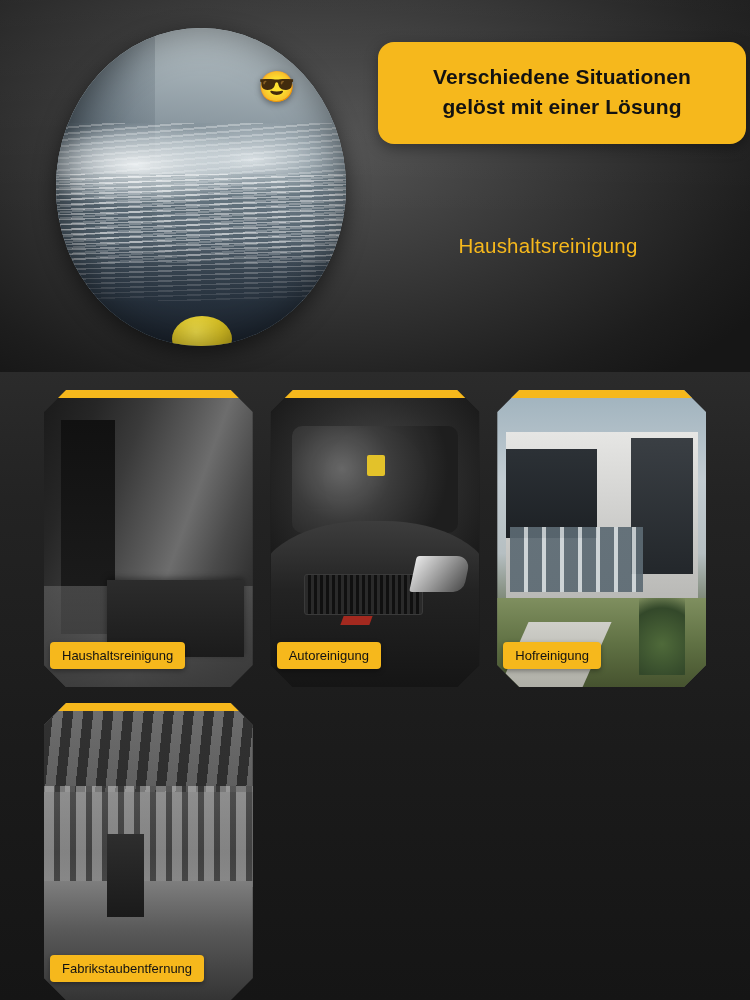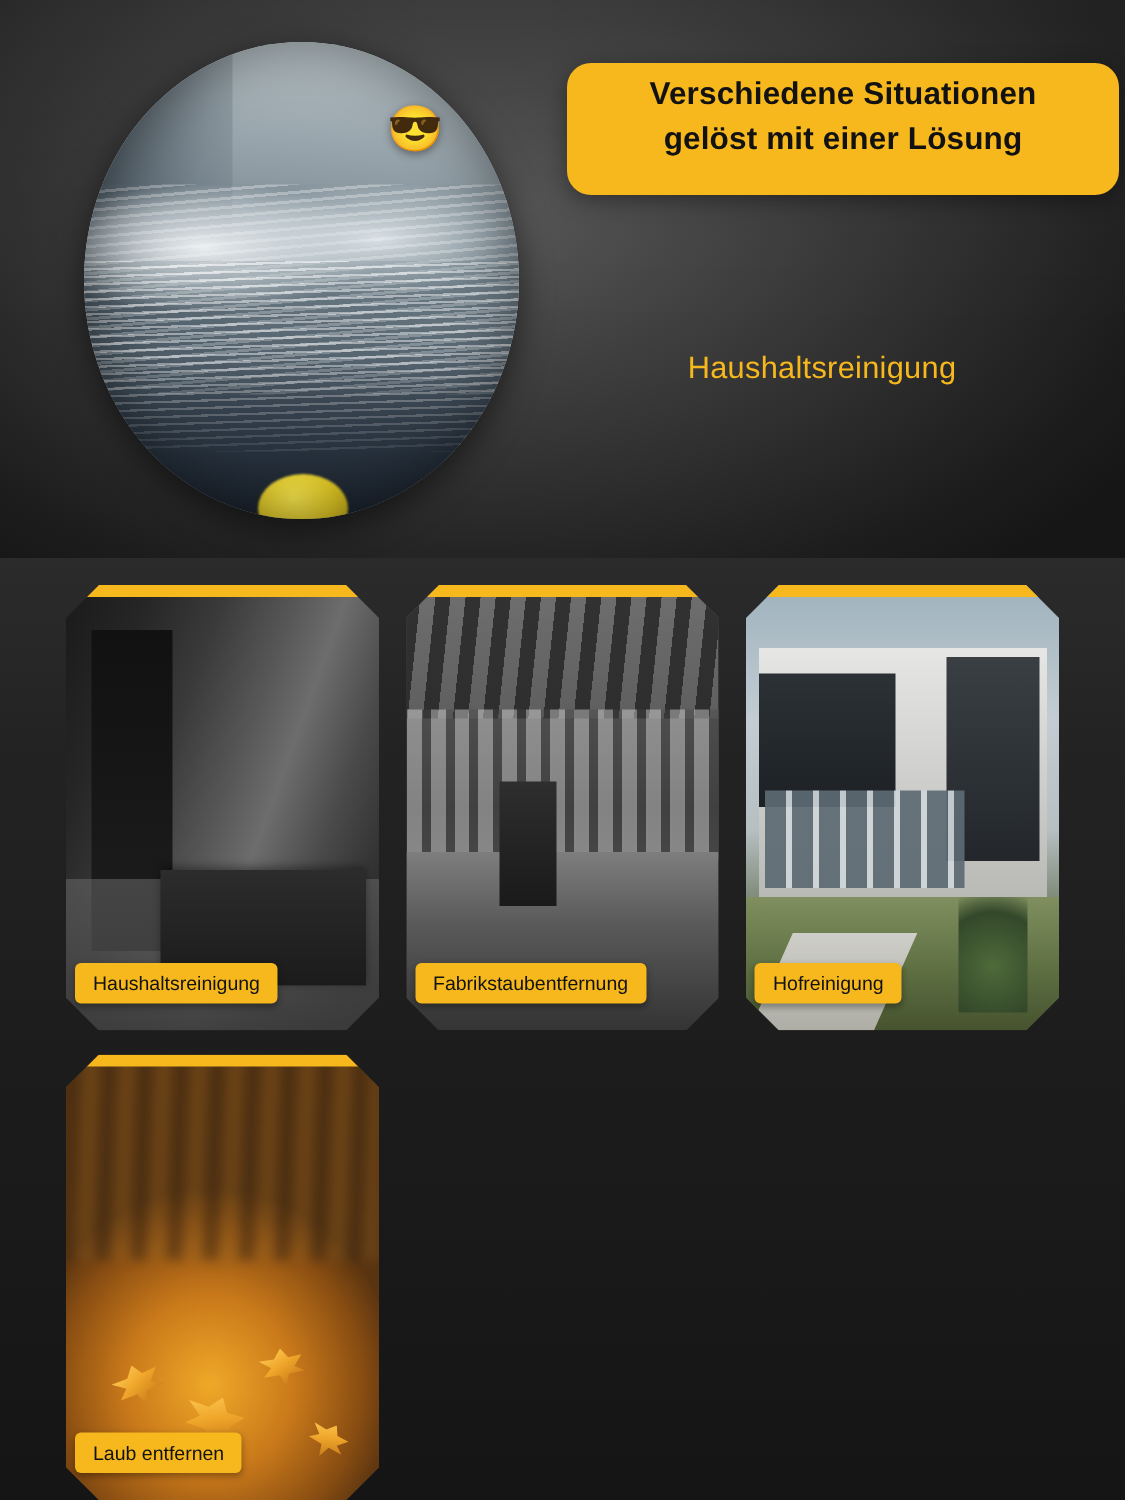--- a/index.html
+++ b/index.html
@@ -99,21 +99,21 @@
     font-size: 30px;
     line-height: 1;
     filter: drop-shadow(0 2px 3px rgba(0,0,0,0.4));
   }
 
   
   .banner {
     position: absolute;
     left: 378px; top: 42px;
     width: 340px;
-    padding: 6px 14px 22px;
+    padding: 20px 14px 22px;
     background: #f6b81c;
     border-radius: 16px;
     box-shadow: 0 4px 14px rgba(0,0,0,0.35);
     text-align: center;
   }
   .banner-line {
     color: #121212;
     font-size: 21px;
     font-weight: bold;
     line-height: 1.42;
@@ -426,54 +426,54 @@
   <div class="grid">
 
     <div class="tile">
       <div class="tile-img img-interior">
         <div class="interior-floor"></div>
       </div>
       <div class="tile-top-accent"></div>
       <div class="tile-caption">Haushaltsreinigung</div>
     </div>
 
-
     <div class="tile">
-      <div class="tile-img img-factory">
-        <div class="factory-roof"></div>
-        <div class="factory-wall"></div>
-        <div class="factory-floor"></div>
-        <div class="factory-box"></div>
+      <div class="tile-img img-car">
+        <div class="car-engine"></div>
+        <div class="car-accent"></div>
+        <div class="car-hood"></div>
+        <div class="car-grille"></div>
+        <div class="car-light"></div>
+        <div class="car-red"></div>
       </div>
       <div class="tile-top-accent"></div>
-      <div class="tile-caption">Fabrikstaubentfernung</div>
+      <div class="tile-caption">Autoreinigung</div>
     </div>
 
     <div class="tile">
       <div class="tile-img img-house">
         <div class="house-body"></div>
         <div class="house-dark"></div>
         <div class="house-dark2"></div>
         <div class="house-windows"></div>
         <div class="house-lawn"></div>
         <div class="house-path"></div>
         <div class="house-shrub"></div>
       </div>
       <div class="tile-top-accent"></div>
       <div class="tile-caption">Hofreinigung</div>
     </div>
 
     <div class="tile">
-      <div class="tile-img img-leaves">
-        <div class="leaves-blur-top"></div>
-        <div class="leaf l1"></div>
-        <div class="leaf l2"></div>
-        <div class="leaf l3"></div>
-        <div class="leaf l4"></div>
-        <div class="leaf l5"></div>
+      <div class="tile-img img-factory">
+        <div class="factory-roof"></div>
+        <div class="factory-wall"></div>
+        <div class="factory-floor"></div>
+        <div class="factory-box"></div>
       </div>
       <div class="tile-top-accent"></div>
-      <div class="tile-caption">Laub entfernen</div>
-    </div>
+      <div class="tile-caption">Fabrikstaubentfernung</div>
+    </div>
+
 
 
   </div>
 </div>
 
 </body></html>

